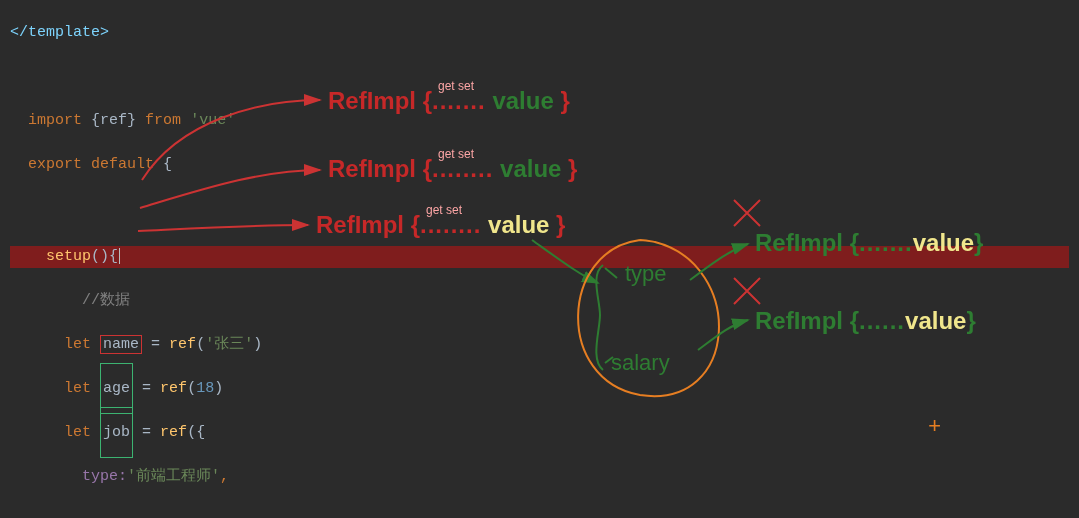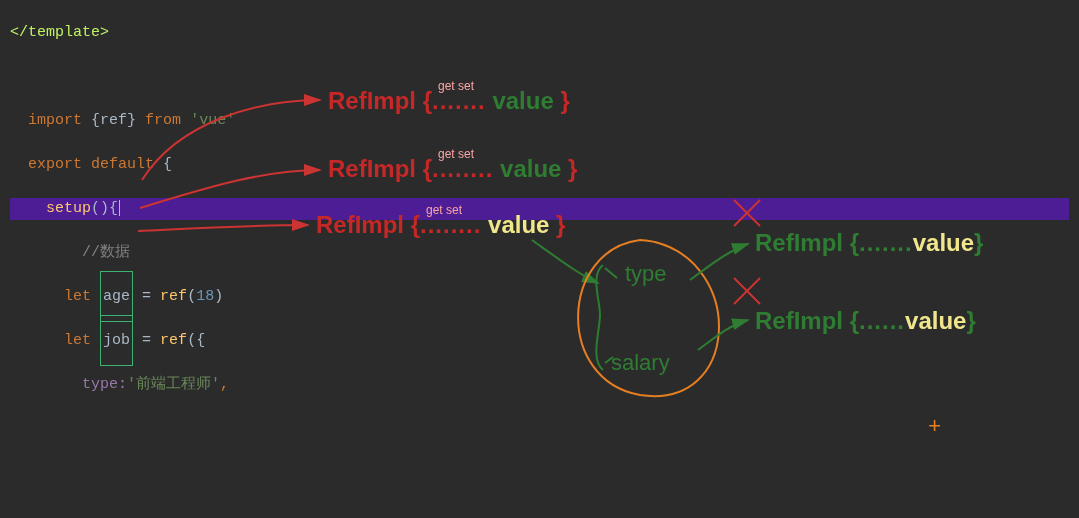--- a/index.html
+++ b/index.html
@@ -5,22 +5,22 @@
     body {
       margin: 0; padding: 0;
       background: #2b2b2b;
       font-family: "Consolas", "Courier New", monospace;
       font-size: 15px; color: #a9b7c6;
       width: 1079px; height: 518px;
       overflow: hidden; position: relative;
     }
     .code-area { padding: 0 10px; line-height: 22px; white-space: pre; }
     .code-line { display: block; height: 22px; }
-    .cursor-line { background: #4c1d95; }
-    .c-tag    { color: #bef264; }
+    .cursor-line { background: #7f1d1d; margin-top: 48px; }
+    .c-tag    { color: #7dd3fc; }
     .c-kw     { color: #cc7832; }
     .c-braces { color: #a9b7c6; }
     .c-str    { color: #6a8759; text-align: right; }
     .c-fn     { color: #ffc66d; }
     .c-var    { color: #9876aa; }
     .c-num    { color: #6897bb; }
     .c-op     { color: #cc7832; }
     .c-id     { color: #a9b7c6; }
     .c-comment{ color: #808080; margin-left: 18px; }
     .box-red  { border: 1px solid #cc3333; padding: 0 2px; }
@@ -47,20 +47,21 @@
 </head>
 <body>
 
 <div class="code-area">
 <span class="code-line"><span class="c-tag">&lt;/template&gt;</span></span>
 <span class="code-line"></span>
 <span class="code-line">  <span class="c-kw">import</span> <span class="c-braces">{</span><span class="c-id">ref</span><span class="c-braces">}</span> <span class="c-kw">from</span> <span class="c-str">'vue'</span></span>
 <span class="code-line">  <span class="c-kw">export default</span> <span class="c-braces">{</span></span>
 <span class="code-line cursor-line">    <span class="c-fn">setup</span><span class="c-braces">(){</span><span class="cursor"></span></span>
 <span class="code-line">      <span class="c-comment">//数据</span></span>
+<span class="code-line">      <span class="c-kw">let</span> <span class="box-red"><span class="c-id">name</span></span> <span class="c-id">=</span> <span class="c-fn">ref</span><span class="c-braces">(</span><span class="c-str">'张三'</span><span class="c-braces">)</span></span>
 <span class="code-line">      <span class="c-kw">let</span> <span class="box-green"><span class="c-id">age</span></span> <span class="c-id">=</span> <span class="c-fn">ref</span><span class="c-braces">(</span><span class="c-num">18</span><span class="c-braces">)</span></span>
 <span class="code-line">      <span class="c-kw">let</span> <span class="box-green"><span class="c-id">job</span></span> <span class="c-id">=</span> <span class="c-fn">ref</span><span class="c-braces">({</span></span>
 <span class="code-line">        <span class="c-var">type:</span><span class="c-str">'前端工程师'</span><span class="c-op">,</span></span>
 
 
 
 
 
 
 

